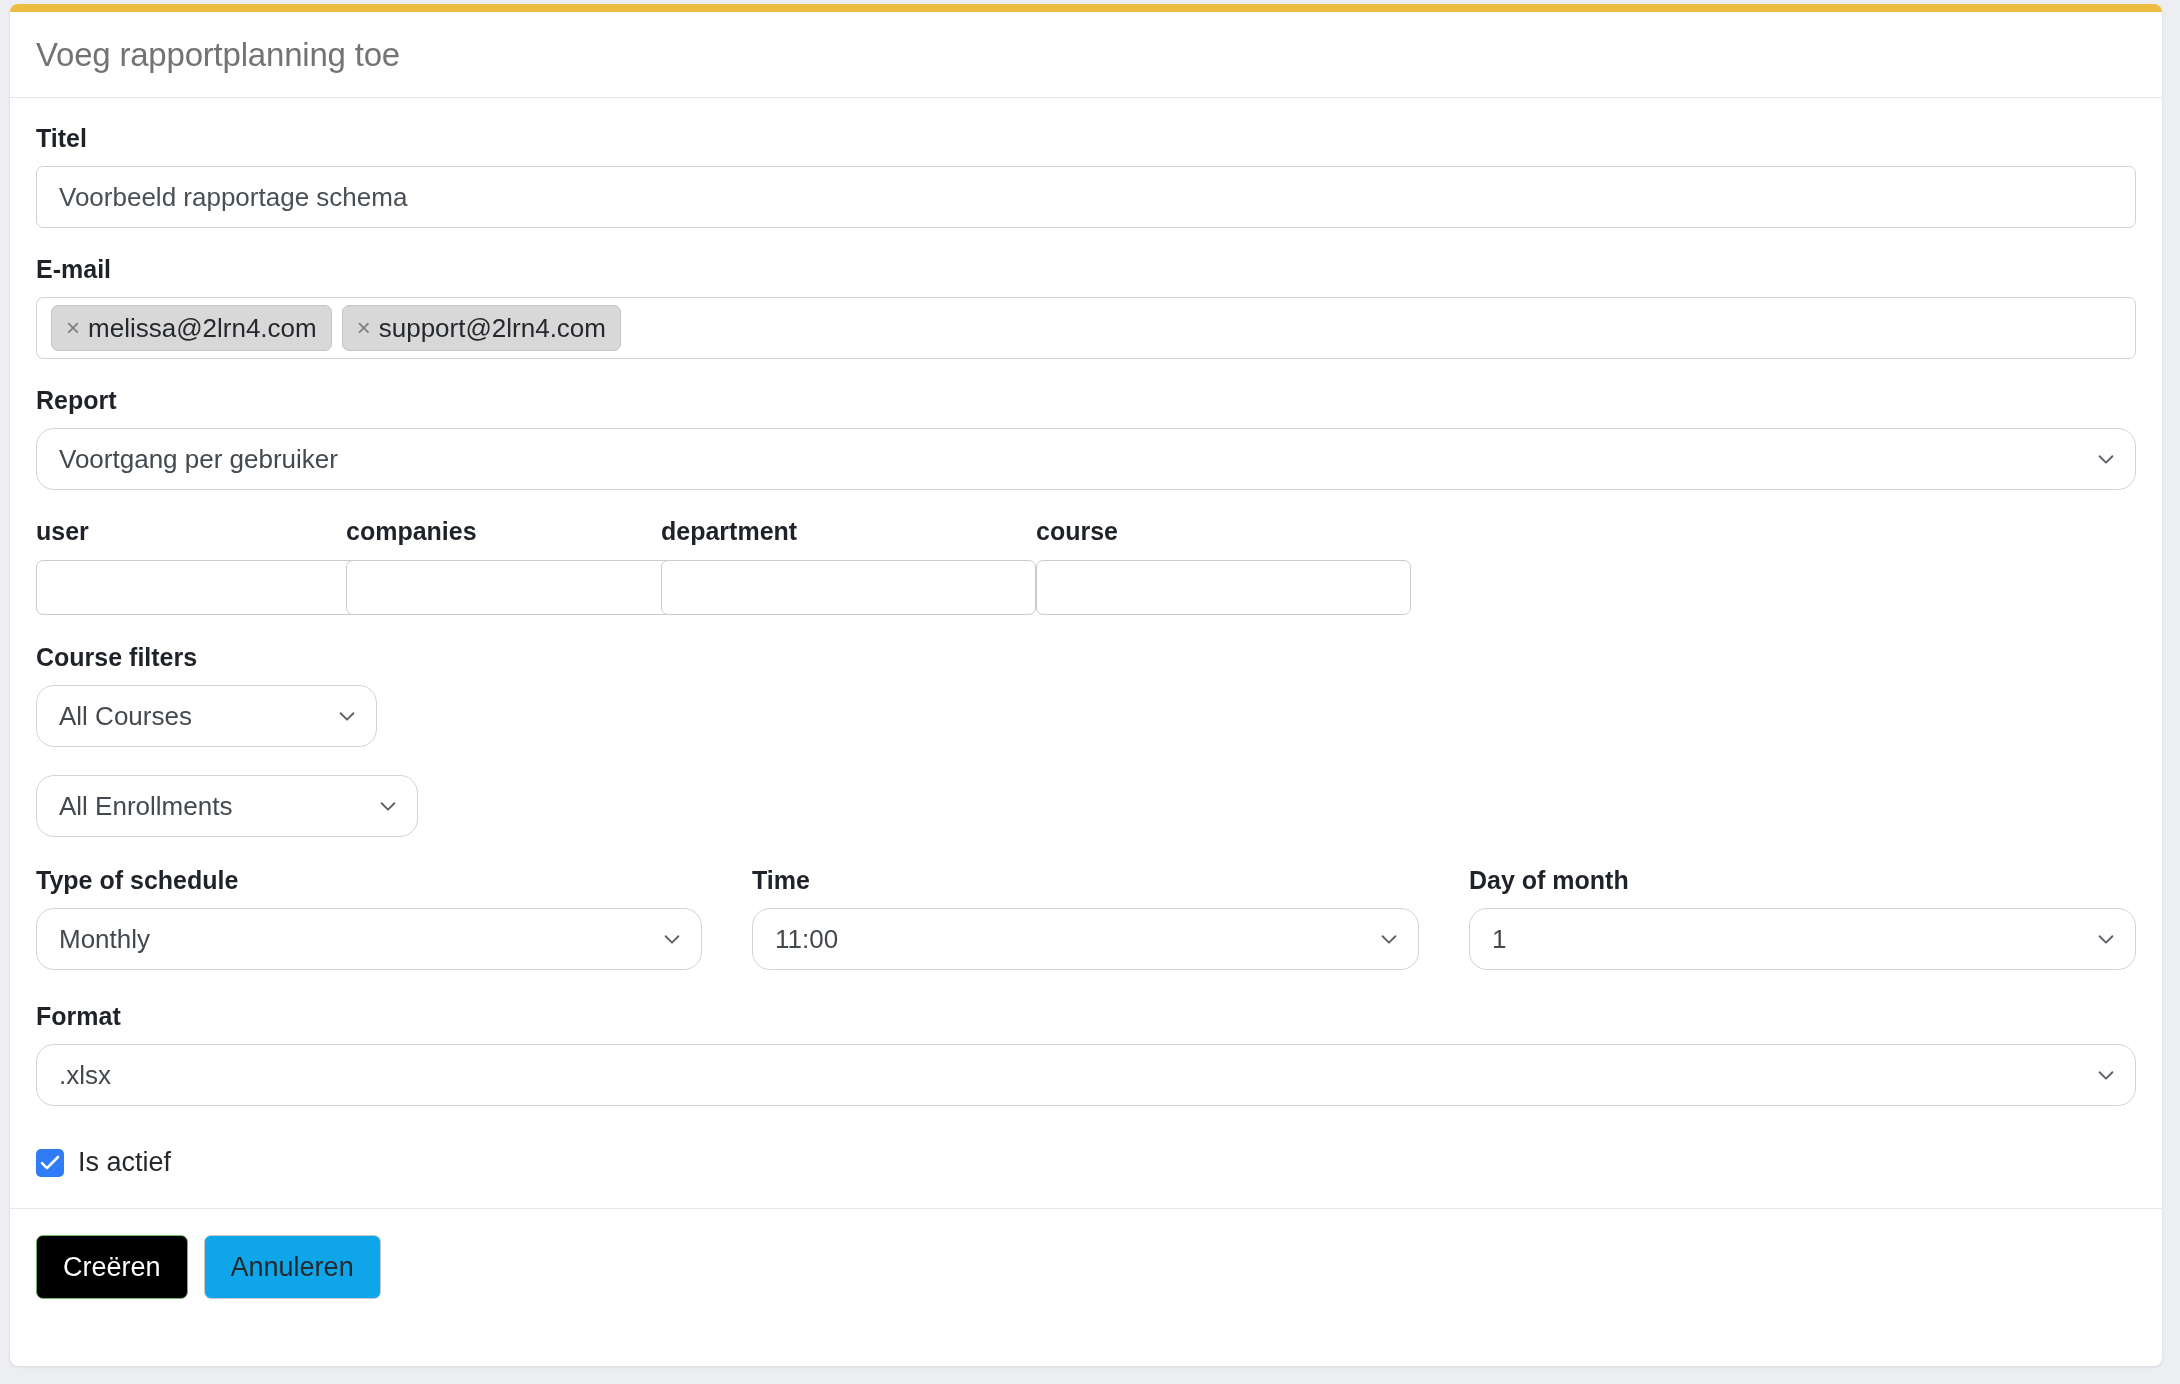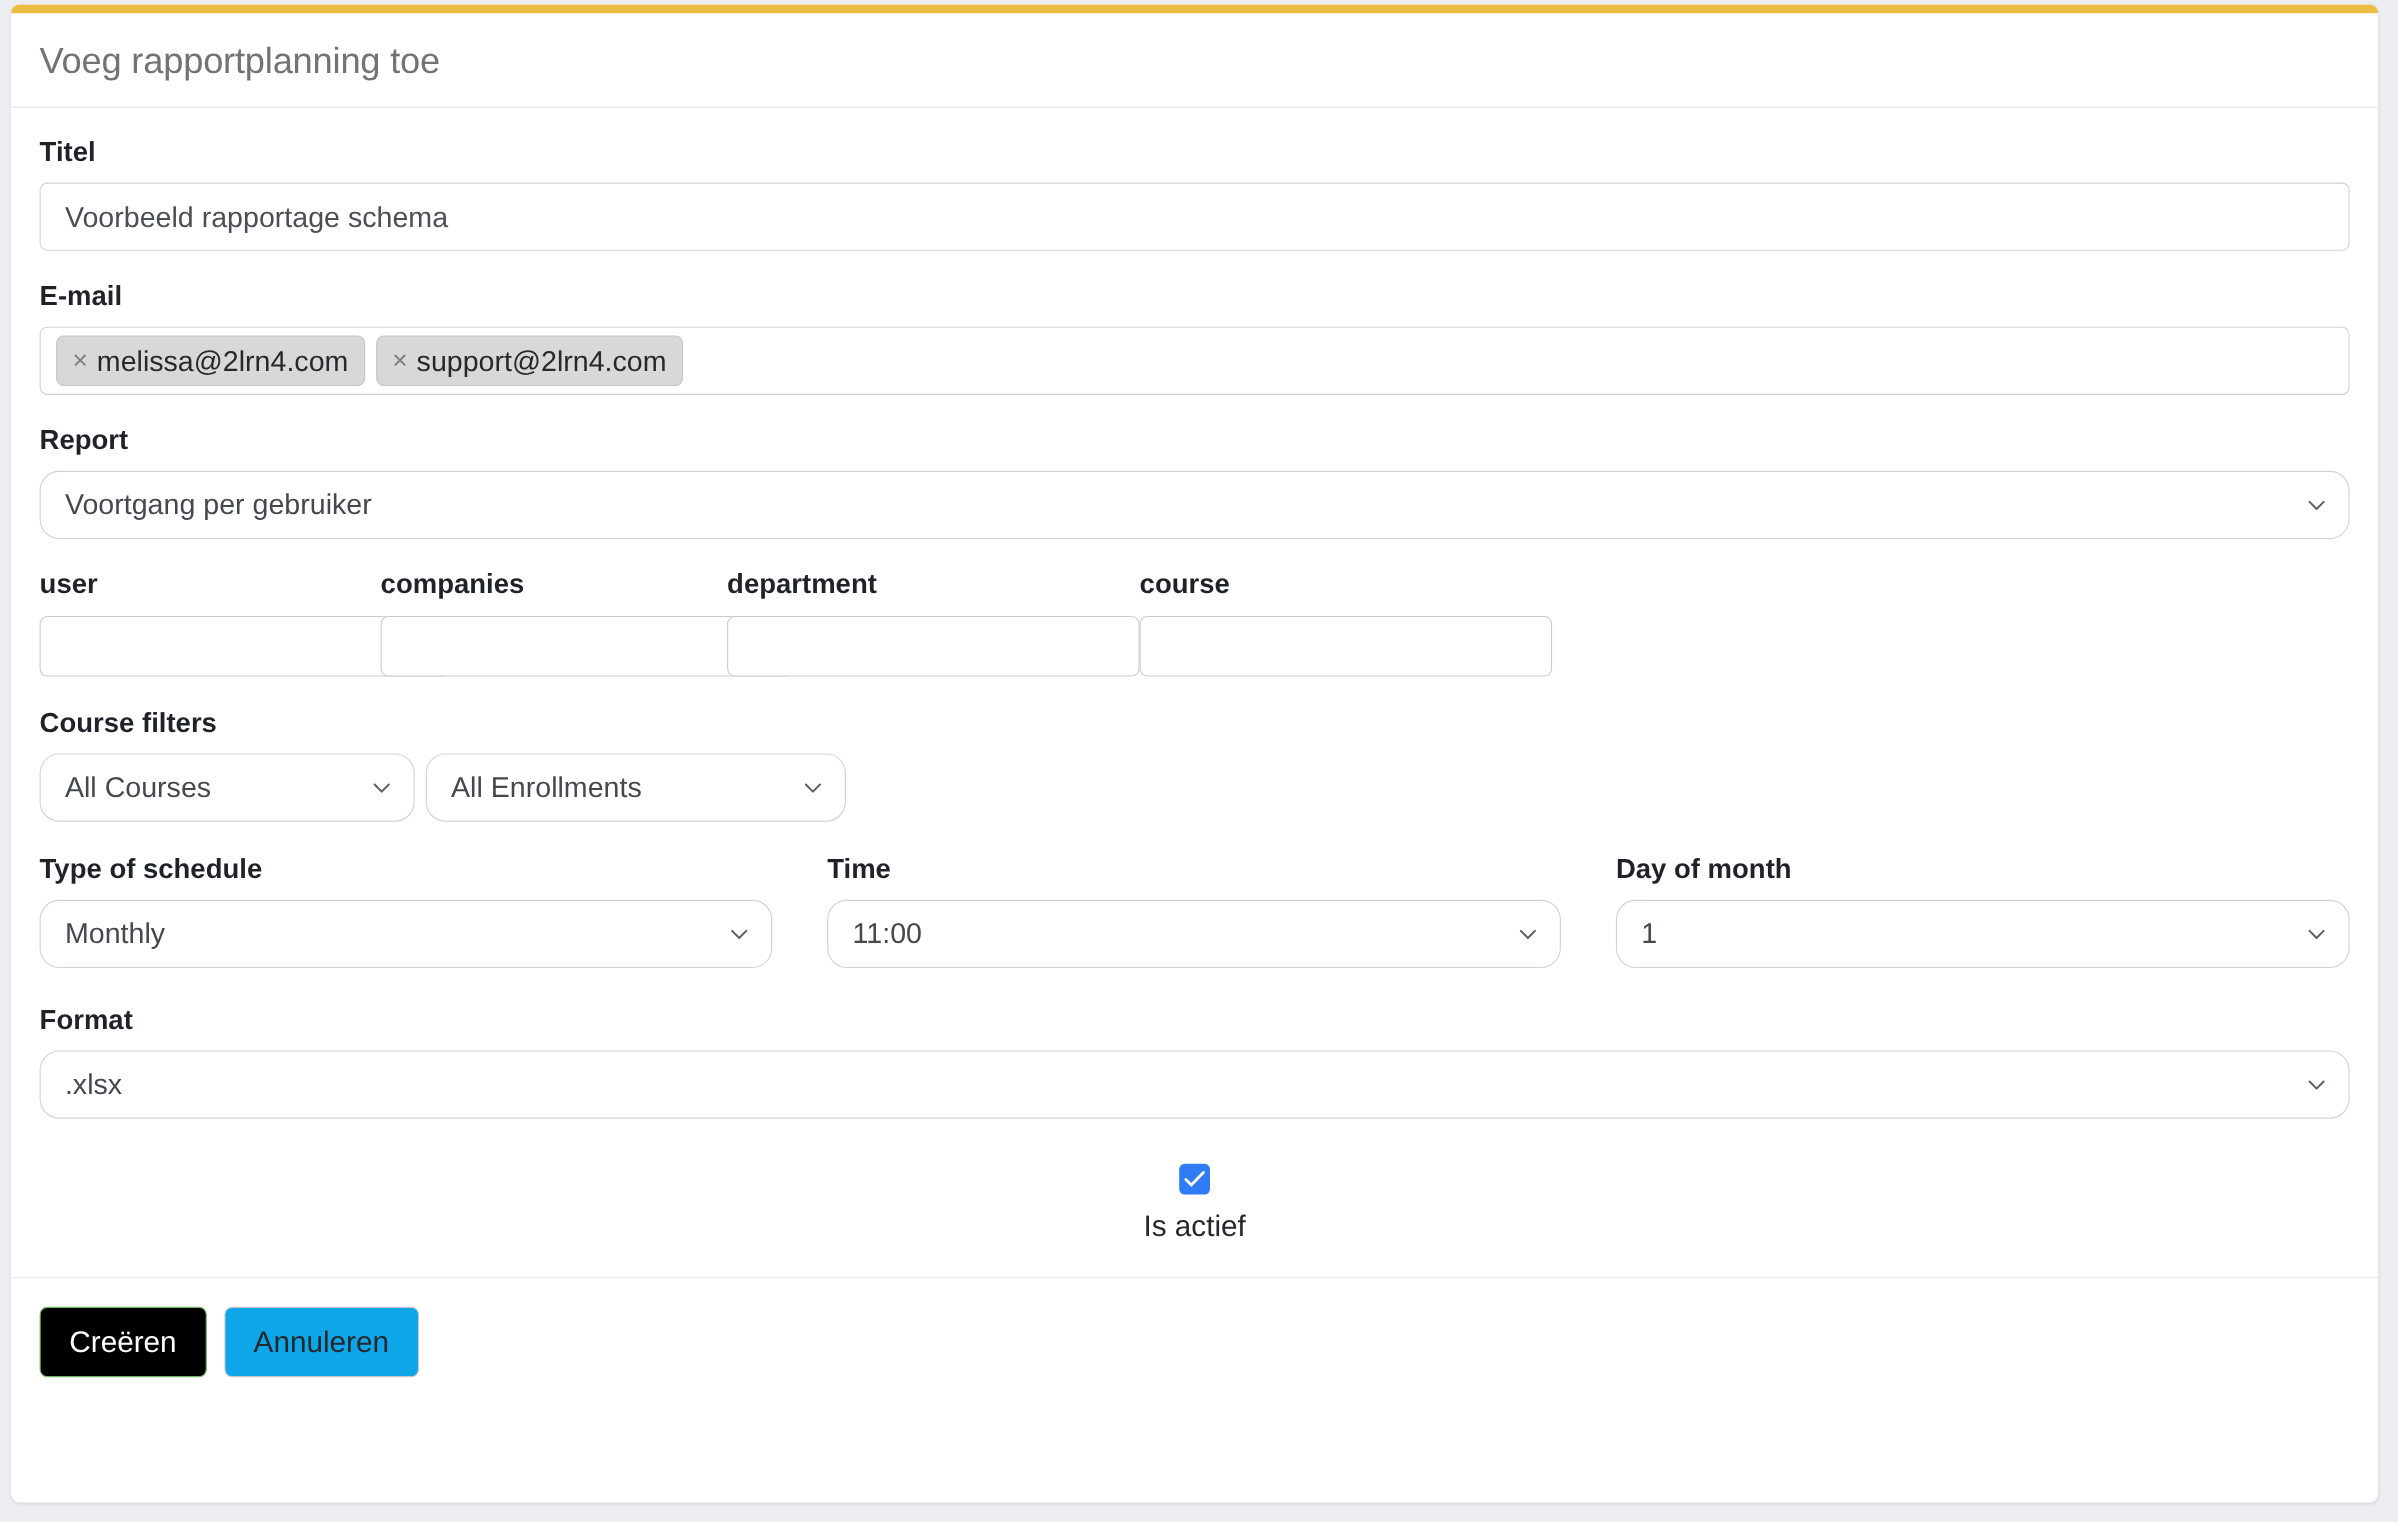--- a/index.html
+++ b/index.html
@@ -155,38 +155,38 @@
   .filter-box {
     border: 1px solid #c9cdd2;
     border-radius: 7px;
     background: #fff;
     height: 55px;
   }
 
   
   .course-filters-row {
     display: flex;
-    gap: 10px;
+    gap: 28px;
     margin-bottom: 29px;
+    flex-direction: column;
   }
 
   
   .schedule-row {
     display: flex;
     margin-bottom: 28px;
   }
 
   
   .check-row {
     display: flex;
     align-items: center;
     gap: 14px;
     padding: 14px 0 0 0;
     margin-bottom: 30px;
-    flex-direction: column;
   }
   .checkbox {
     width: 28px;
     height: 28px;
     border-radius: 5px;
     background: #2f7cf6;
     position: relative;
     flex: none;
     cursor: pointer;
   }

